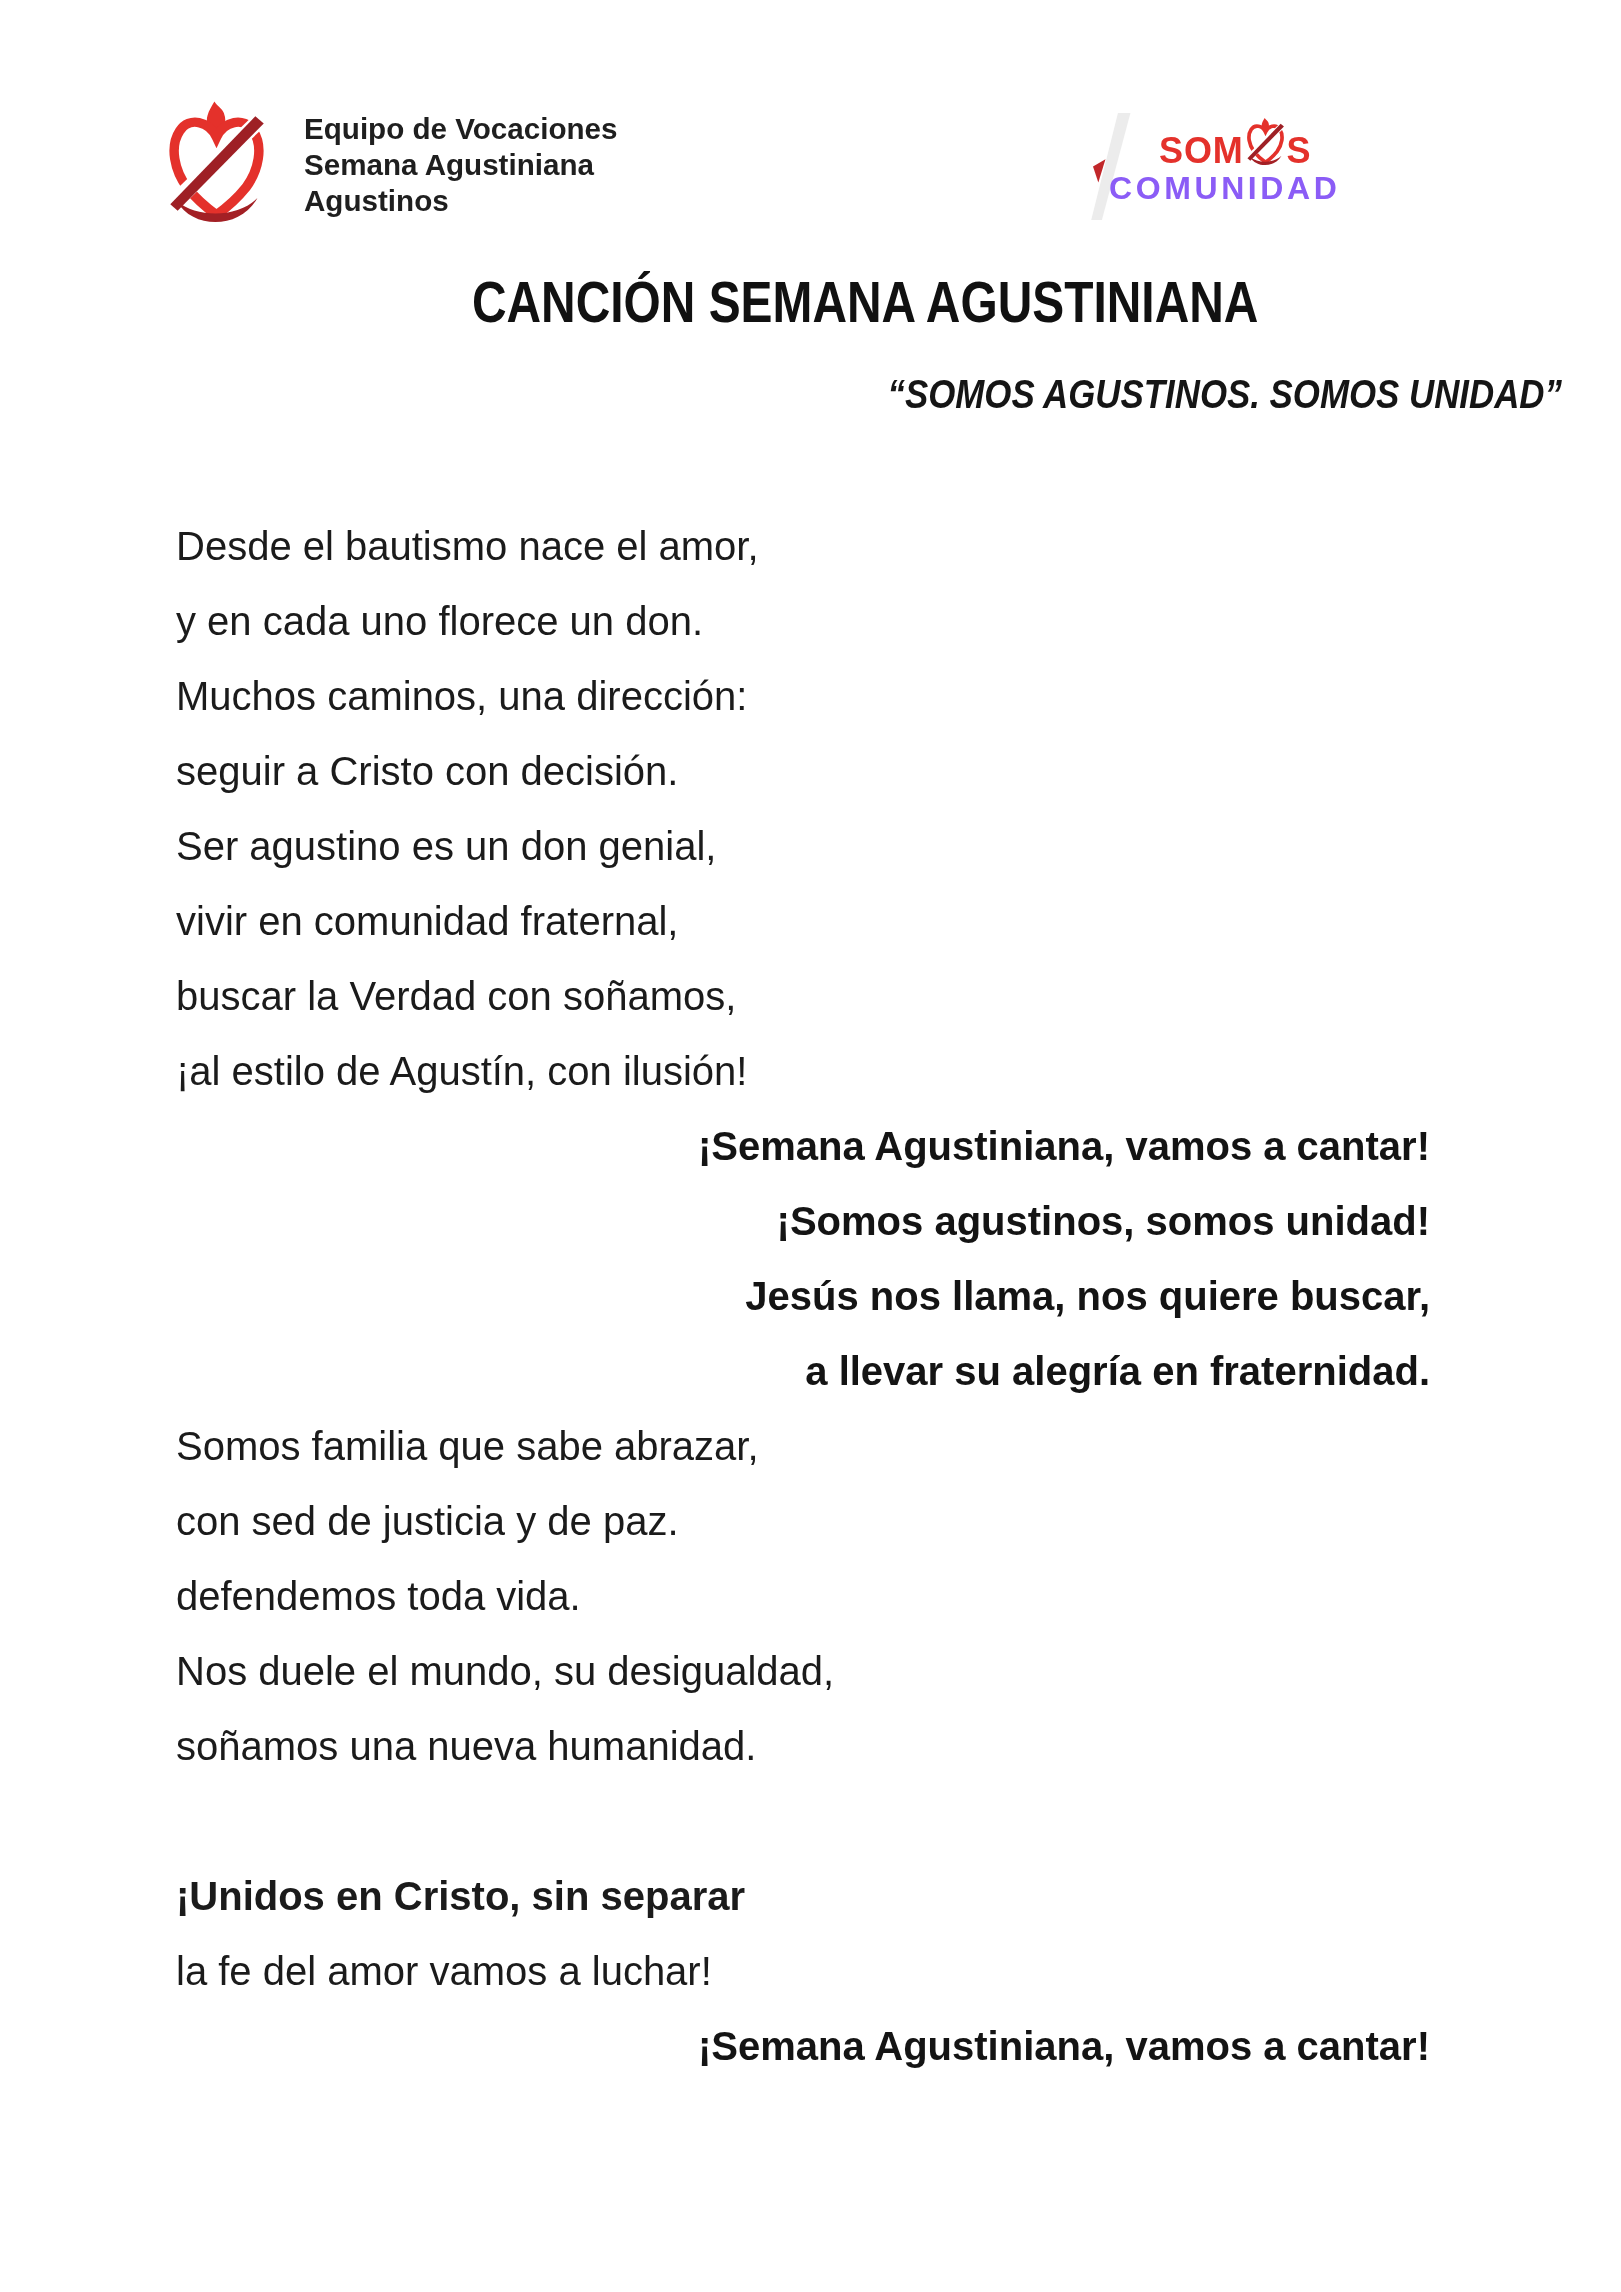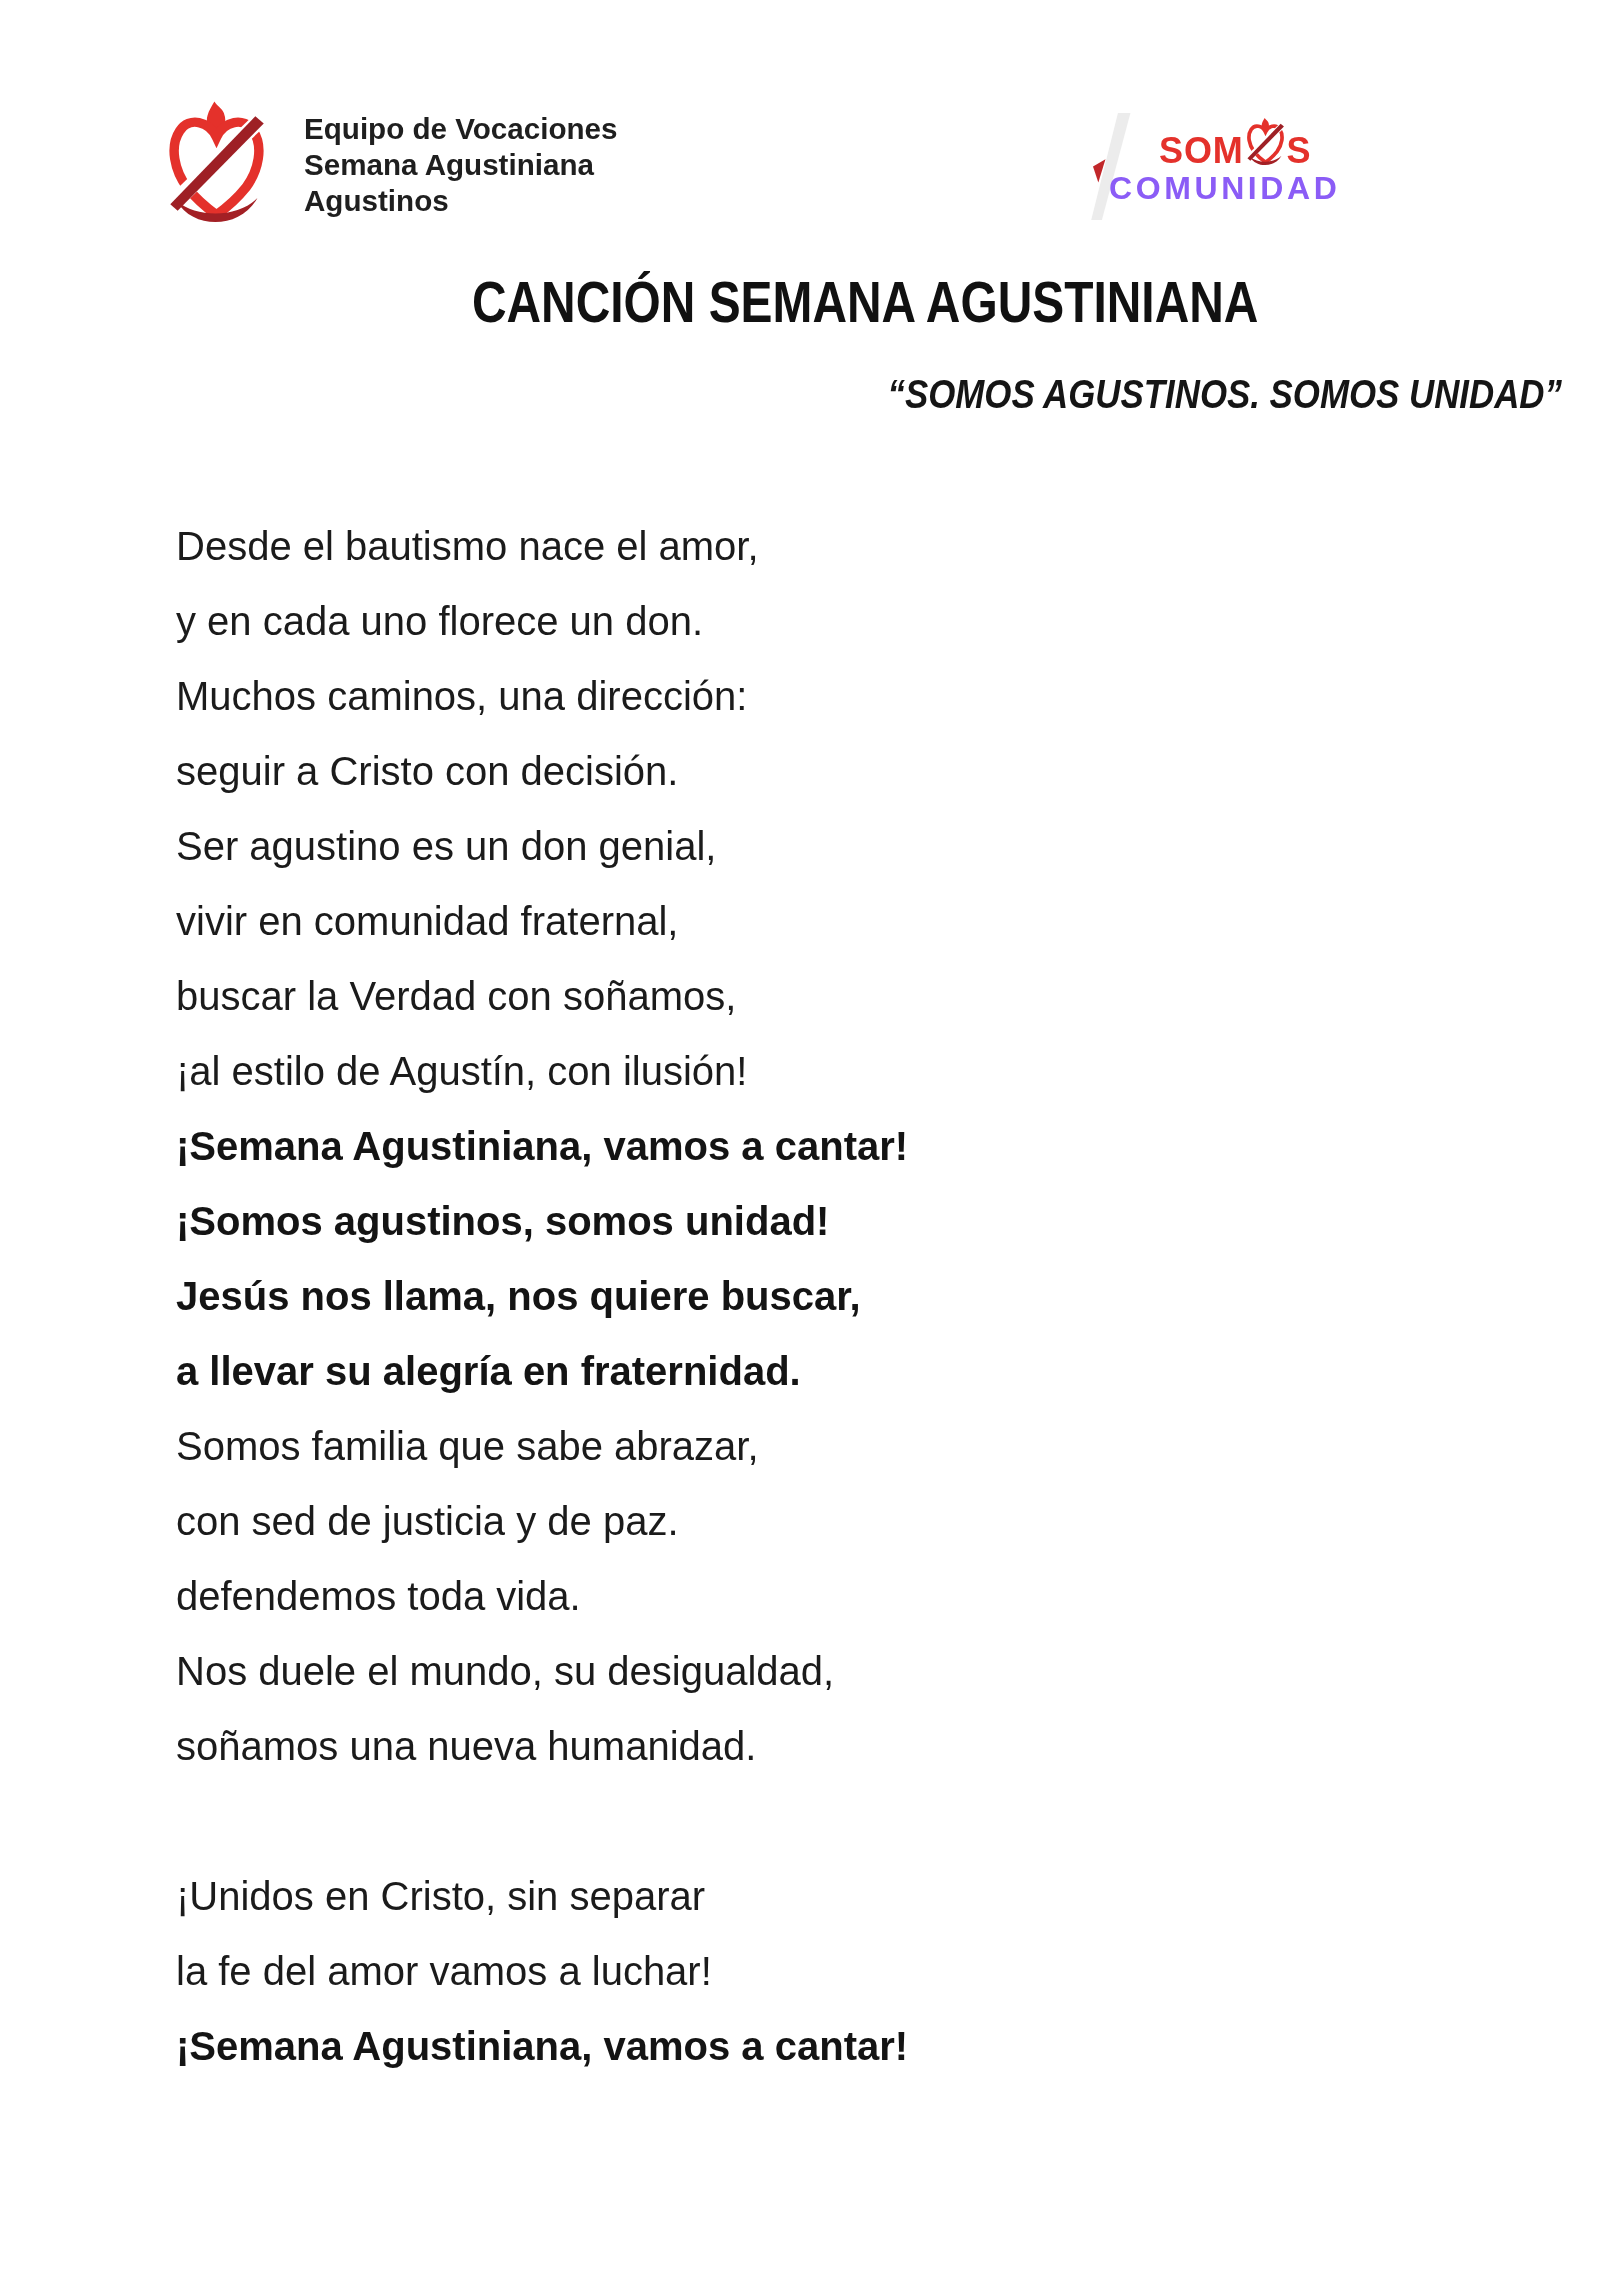--- a/index.html
+++ b/index.html
@@ -67,22 +67,22 @@
   }
 
   
   .lyrics{
     position:absolute; left:176px; top:509px; width:1254px;
   }
   .lyric{
     margin:0; font-size:40px; line-height:75px;
     font-weight:normal; color:#1b1b1b; white-space:nowrap;
   }
-  .lyric.bold{ font-weight:700; color:#141414; }
-  .lyric.gap{ margin-top:75px; }
+  .lyric.bold{ font-weight:700; color:#141414;text-align:right; }
+  .lyric.gap{ margin-top:75px;font-weight:bold; }
 </style>
 </head>
 <body>
 
 <svg width="0" height="0" style="position:absolute">
   <defs>
     <g id="pierced-heart">
 
       <path d="M48 2 C42 12 39 18 42 26 C44 32 48 34 50 39 C56 32 61 23 57 13 C55 8 51 7 48 2 Z" fill="#e4312b"></path>
 

